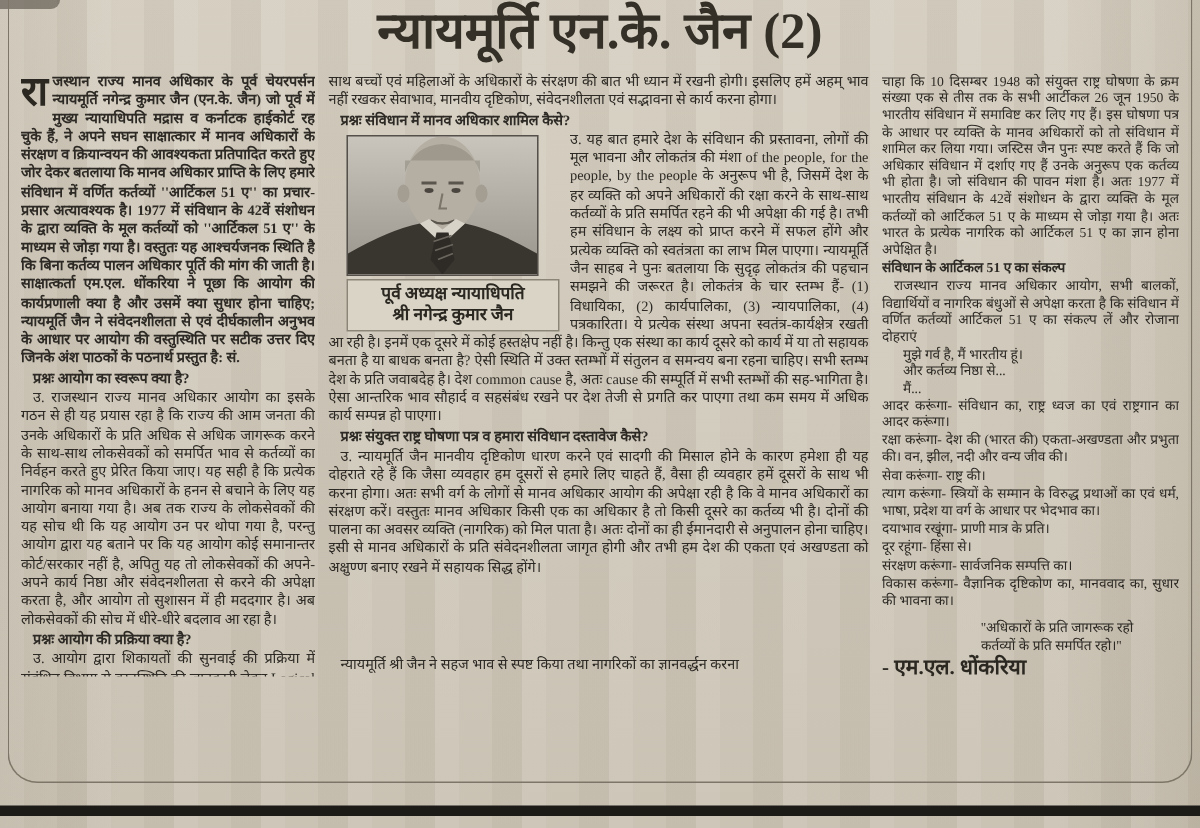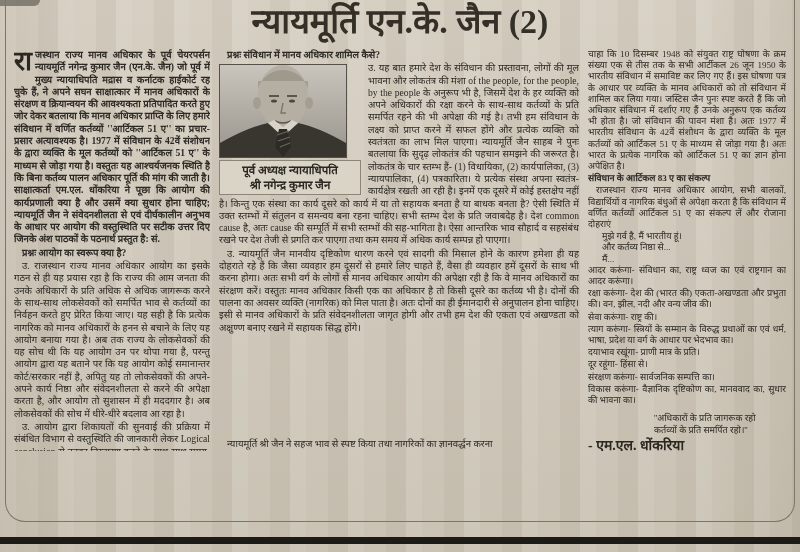--- a/index.html
+++ b/index.html
@@ -40,21 +40,21 @@
               font-size:9.1px; line-height:11.2px;}
   .right-flow{ flex:1 1 auto; overflow:hidden;}
   .right-end{ flex:none; }
   .dropcap{
     float:left; font-size:27px; line-height:25px; font-weight:700;
     padding:0 3px 0 0; color:#2b2822;
   }
   .intro{ font-weight:700; }
   .q{ font-weight:700; }
   .photo-wrap{
-    float:left; width:142px; margin:2px 7px 2px 0;
+    float:left; width:142px; margin:2px 7px 2px 12px;
   }
   .photo-frame{
     width:128px; height:94px; border:1px solid #55504a; background:#b9b5ac;
     box-sizing:border-box; overflow:hidden;
   }
   .photo-frame svg{display:block;}
   .caption{
     margin-top:2px; border:1px solid #8b8577; background:#d9d4c6;
     text-align:center; font-weight:700; font-size:11.5px; line-height:14.5px;
     padding:2px 1px; color:#2b2822;
@@ -80,25 +80,27 @@
     <div class="headline">
       <div class="l2">न्यायमूर्ति एन.के. जैन (2)</div>
     </div>
 
     <div class="cols">
 
       <div class="col col-left">
         <p class="intro noindent"><span class="dropcap">रा</span><span>जस्थान राज्य मानव अधिकार के पूर्व चेयरपर्सन न्यायमूर्ति नगेन्द्र कुमार जैन (एन.के. जैन) जो पूर्व में मुख्य न्यायाधिपति मद्रास व कर्नाटक हाईकोर्ट रह चुके हैं, ने अपने सघन साक्षात्कार में मानव अधिकारों के संरक्षण व क्रियान्वयन की आवश्यकता प्रतिपादित करते हुए जोर देकर बतलाया कि मानव अधिकार प्राप्ति के लिए हमारे संविधान में वर्णित कर्तव्यों ''आर्टिकल 51 ए'' का प्रचार-प्रसार अत्यावश्यक है। 1977 में संविधान के 42वें संशोधन के द्वारा व्यक्ति के मूल कर्तव्यों को ''आर्टिकल 51 ए'' के माध्यम से जोड़ा गया है। वस्तुतः यह आश्चर्यजनक स्थिति है कि बिना कर्तव्य पालन अधिकार पूर्ति की मांग की जाती है। साक्षात्कर्ता एम.एल. धोंकरिया ने पूछा कि आयोग की कार्यप्रणाली क्या है और उसमें क्या सुधार होना चाहिए; न्यायमूर्ति जैन ने संवेदनशीलता से एवं दीर्घकालीन अनुभव के आधार पर आयोग की वस्तुस्थिति पर सटीक उत्तर दिए जिनके अंश पाठकों के पठनार्थ प्रस्तुत है: सं.</span></p>
         <p class="q">प्रश्नः आयोग का स्वरूप क्या है?</p>
         <p>उ. राजस्थान राज्य मानव अधिकार आयोग का इसके गठन से ही यह प्रयास रहा है कि राज्य की आम जनता की उनके अधिकारों के प्रति अधिक से अधिक जागरूक करने के साथ-साथ लोकसेवकों को समर्पित भाव से कर्तव्यों का निर्वहन करते हुए प्रेरित किया जाए। यह सही है कि प्रत्येक नागरिक को मानव अधिकारों के हनन से बचाने के लिए यह आयोग बनाया गया है। अब तक राज्य के लोकसेवकों की यह सोच थी कि यह आयोग उन पर थोपा गया है, परन्तु आयोग द्वारा यह बताने पर कि यह आयोग कोई समानान्तर कोर्ट/सरकार नहीं है, अपितु यह तो लोकसेवकों की अपने-अपने कार्य निष्ठा और संवेदनशीलता से करने की अपेक्षा करता है, और आयोग तो सुशासन में ही मददगार है। अब लोकसेवकों की सोच में धीरे-धीरे बदलाव आ रहा है।</p>
+        <p class="q">प्रश्नः आयोग की प्रक्रिया क्या है?</p>
         <p>उ. आयोग द्वारा शिकायतों की सुनवाई की प्रक्रिया में संबंधित विभाग से वस्तुस्थिति की जानकारी लेकर Logical conclusion से उनका निस्तारण करने के साथ-साथ समय-समय पर विभिन्न विभागों के अधिकारियों से विचार विमर्श किया जाकर आवश्यक निर्देश दिए जाते हैं। आमतौर पर देखने में आता है कि समृद्ध लोग तो अपने अधिकारों की रक्षा करने व मानव अधिकारों के हनन को रोकने में सक्षम हैं, किन्तु हमें हर वर्ग खासतौर पर पीड़ित, दलित, कमजोर वर्ग के साथ-</p>
       </div>
 
       <div class="col col-mid">
         <div class="mid-flow">
+          <p class="noindent">साथ बच्चों एवं महिलाओं के अधिकारों के संरक्षण की बात भी ध्यान में रखनी होगी। इसलिए हमें अहम् भाव नहीं रखकर सेवाभाव, मानवीय दृष्टिकोण, संवेदनशीलता एवं सद्भावना से कार्य करना होगा।</p>
           <p class="q">प्रश्नः संविधान में मानव अधिकार शामिल कैसे?</p>
 
           <div class="photo-wrap">
             <div class="photo-frame">
               <svg width="126" height="92" viewBox="0 0 126 92">
                 <defs>
                   <linearGradient id="pg" x1="0" y1="0" x2="0" y2="1">
                     <stop offset="0" stop-color="#c9c5bc"></stop>
                     <stop offset="1" stop-color="#98948b"></stop>
                   </linearGradient>
@@ -120,29 +122,30 @@
                 <path d="M57,70 L69,66 M58,76 L70,72 M60,82 L70,78" stroke="#6a665d" stroke-width="1.2"></path>
               </svg>
             </div>
             <div class="caption">
               <div>पूर्व अध्यक्ष न्यायाधिपति</div>
               <div>श्री नगेन्द्र कुमार जैन</div>
             </div>
           </div>
 
           <p class="noindent">उ. यह बात हमारे देश के संविधान की प्रस्तावना, लोगों की मूल भावना और लोकतंत्र की मंशा of the people, for the people, by the people के अनुरूप भी है, जिसमें देश के हर व्यक्ति को अपने अधिकारों की रक्षा करने के साथ-साथ कर्तव्यों के प्रति समर्पित रहने की भी अपेक्षा की गई है। तभी हम संविधान के लक्ष्य को प्राप्त करने में सफल होंगे और प्रत्येक व्यक्ति को स्वतंत्रता का लाभ मिल पाएगा। न्यायमूर्ति जैन साहब ने पुनः बतलाया कि सुदृढ़ लोकतंत्र की पहचान समझने की जरूरत है। लोकतंत्र के चार स्तम्भ हैं- (1) विधायिका, (2) कार्यपालिका, (3) न्यायपालिका, (4) पत्रकारिता। ये प्रत्येक संस्था अपना स्वतंत्र-कार्यक्षेत्र रखती आ रही है। इनमें एक दूसरे में कोई हस्तक्षेप नहीं है। किन्तु एक संस्था का कार्य दूसरे को कार्य में या तो सहायक बनता है या बाधक बनता है? ऐसी स्थिति में उक्त स्तम्भों में संतुलन व समन्वय बना रहना चाहिए। सभी स्तम्भ देश के प्रति जवाबदेह है। देश common cause है, अतः cause की सम्पूर्ति में सभी स्तम्भों की सह-भागिता है। ऐसा आन्तरिक भाव सौहार्द व सहसंबंध रखने पर देश तेजी से प्रगति कर पाएगा तथा कम समय में अधिक कार्य सम्पन्न हो पाएगा।</p>
+          <p class="q">प्रश्नः संयुक्त राष्ट्र घोषणा पत्र व हमारा संविधान दस्तावेज कैसे?</p>
           <p>उ. न्यायमूर्ति जैन मानवीय दृष्टिकोण धारण करने एवं सादगी की मिसाल होने के कारण हमेशा ही यह दोहराते रहे हैं कि जैसा व्यवहार हम दूसरों से हमारे लिए चाहते हैं, वैसा ही व्यवहार हमें दूसरों के साथ भी करना होगा। अतः सभी वर्ग के लोगों से मानव अधिकार आयोग की अपेक्षा रही है कि वे मानव अधिकारों का संरक्षण करें। वस्तुतः मानव अधिकार किसी एक का अधिकार है तो किसी दूसरे का कर्तव्य भी है। दोनों की पालना का अवसर व्यक्ति (नागरिक) को मिल पाता है। अतः दोनों का ही ईमानदारी से अनुपालन होना चाहिए। इसी से मानव अधिकारों के प्रति संवेदनशीलता जागृत होगी और तभी हम देश की एकता एवं अखण्डता को अक्षुण्ण बनाए रखने में सहायक सिद्ध होंगे।</p>
         </div>
         <p class="mid-closing">न्यायमूर्ति श्री जैन ने सहज भाव से स्पष्ट किया तथा नागरिकों का ज्ञानवर्द्धन करना</p>
       </div>
 
       <div class="col col-right">
         <div class="right-flow">
           <p class="noindent">चाहा कि 10 दिसम्बर 1948 को संयुक्त राष्ट्र घोषणा के क्रम संख्या एक से तीस तक के सभी आर्टीकल 26 जून 1950 के भारतीय संविधान में समाविष्ट कर लिए गए हैं। इस घोषणा पत्र के आधार पर व्यक्ति के मानव अधिकारों को तो संविधान में शामिल कर लिया गया। जस्टिस जैन पुनः स्पष्ट करते हैं कि जो अधिकार संविधान में दर्शाए गए हैं उनके अनुरूप एक कर्तव्य भी होता है। जो संविधान की पावन मंशा है। अतः 1977 में भारतीय संविधान के 42वें संशोधन के द्वारा व्यक्ति के मूल कर्तव्यों को आर्टिकल 51 ए के माध्यम से जोड़ा गया है। अतः भारत के प्रत्येक नागरिक को आर्टिकल 51 ए का ज्ञान होना अपेक्षित है।</p>
-          <p class="subhead">संविधान के आर्टिकल 83 ए का संकल्प</p>
+          <p class="subhead">संविधान के आर्टिकल 51 ए का संकल्प</p>
           <p>राजस्थान राज्य मानव अधिकार आयोग, सभी बालकों, विद्यार्थियों व नागरिक बंधुओं से अपेक्षा करता है कि संविधान में वर्णित कर्तव्यों आर्टिकल 51 ए का संकल्प लें और रोजाना दोहराएं</p>
           <div class="pledge-intro">
             <div>मुझे गर्व है, मैं भारतीय हूं।</div>
             <div>और कर्तव्य निष्ठा से...</div>
             <div>मैं...</div>
           </div>
           <p class="pledge noindent"><span>आदर करूंगा-</span> <span>संविधान का, राष्ट्र ध्वज का एवं राष्ट्रगान का आदर करूंगा।</span></p>
           <p class="pledge noindent"><span>रक्षा करूंगा-</span> <span>देश की (भारत की) एकता-अखण्डता और प्रभुता की। वन, झील, नदी और वन्य जीव की।</span></p>
           <p class="pledge noindent"><span>सेवा करूंगा-</span> <span>राष्ट्र की।</span></p>
           <p class="pledge noindent"><span>त्याग करूंगा-</span> <span>स्त्रियों के सम्मान के विरुद्ध प्रथाओं का एवं धर्म, भाषा, प्रदेश या वर्ग के आधार पर भेदभाव का।</span></p>

